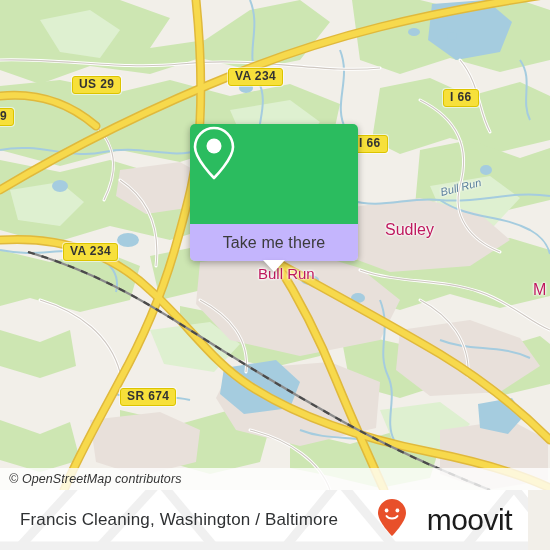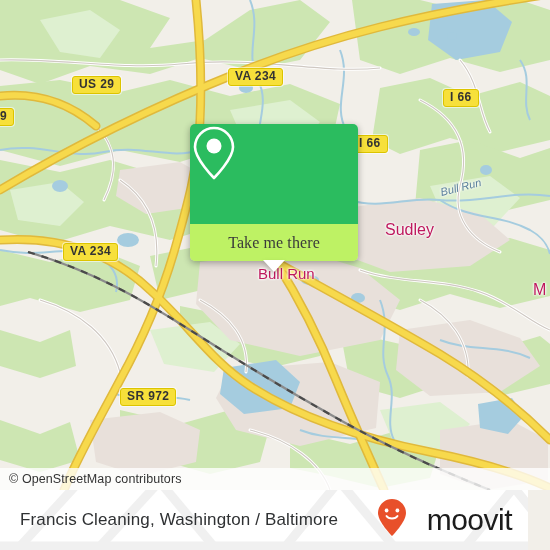--- a/index.html
+++ b/index.html
@@ -11,21 +11,21 @@
   #app{position:absolute;inset:0;width:550px;height:550px;overflow:hidden;}
 
   
   .map{position:absolute;left:0;top:0;width:550px;height:490px;overflow:hidden;background:#f2efe9;}
   .map svg{position:absolute;left:0;top:0;}
 
   
   .attrib{
     position:absolute;left:0;bottom:0;width:550px;height:22px;
     background:rgba(255,255,255,0.78);
-    display:flex;align-items:center;
+    display:flex;align-items:center;font-style:italic;
   }
   .attrib span{
     font-size:12.5px;color:#333;padding-left:9px;letter-spacing:0.1px;
   }
 
   
   .shield{
     position:absolute;
     background:#f7e03a;
     border:1.6px solid #dcc400;
@@ -56,24 +56,23 @@
     position:absolute;left:190px;top:124px;width:168px;
     border-radius:5px;
     box-shadow:0 2px 7px rgba(0,0,0,0.33);
     overflow:visible;
   }
   .card-top{
     height:100px;border-radius:5px 5px 0 0;
     display:flex;align-items:center;justify-content:center;
   }
   .card-bottom{
-    height:37px;background:#bef264;border-radius:0 0 5px 5px;
+    height:37px;background:#c4b5fd;border-radius:0 0 5px 5px;
     display:flex;align-items:center;justify-content:center;
     position:relative;
-    font-family:Liberation Serif, serif;
   }
   .card-bottom .label{
     font-size:16px;color:#3b3b3b;letter-spacing:0.1px;
   }
   .card-tail{
     position:absolute;left:50%;bottom:-11px;margin-left:-11px;
     width:0;height:0;
     border-left:11px solid transparent;
     border-right:11px solid transparent;
     border-top:12px solid #fff;
@@ -227,21 +226,21 @@
         <path d="M28,252 C90,270 140,298 190,330 C240,362 290,392 340,420 C390,448 440,470 490,490"></path>
       </g>
     </svg>
 
     <div class="shield" style="left:-14px;top:108px;">29</div>
     <div class="shield" style="left:72px;top:76px;text-align:right;">US 29</div>
     <div class="shield" style="left:228px;top:68px;">VA 234</div>
     <div class="shield" style="left:443px;top:89px;">I 66</div>
     <div class="shield" style="left:352px;top:135px;">I 66</div>
     <div class="shield" style="left:63px;top:243px;">VA 234</div>
-    <div class="shield" style="left:120px;top:388px;">SR 972</div>
+    <div class="shield" style="left:120px;top:388px;">SR 674</div>
 
     <div class="place big" style="left:385px;top:221px;">Sudley</div>
     <div class="place two" style="left:258px;top:266px;">
       <div>Bull Run</div>
     </div>
     <div class="place big" style="left:533px;top:281px;">M</div>
 
     <div class="water-label" style="left:440px;top:181px;transform:rotate(-14deg);">Bull Run</div>
 
     <div class="attrib">

